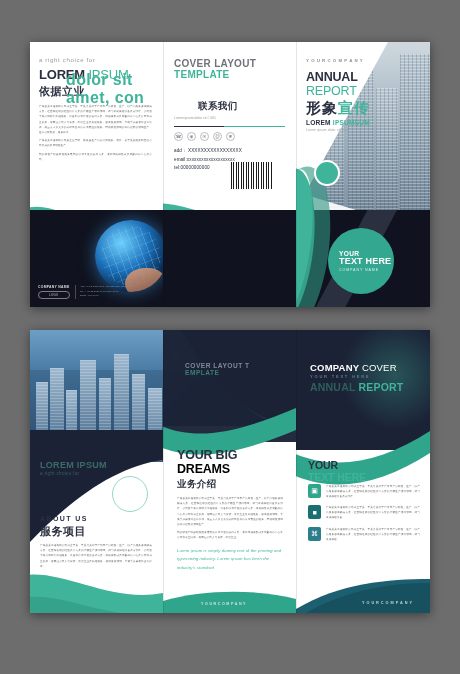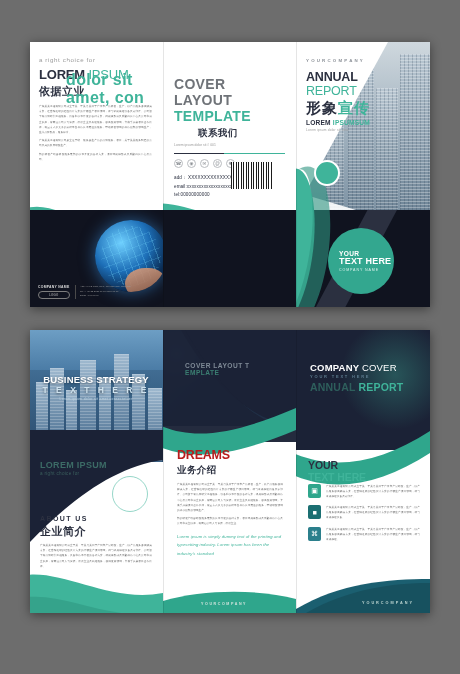--- a/index.html
+++ b/index.html
@@ -75,23 +75,23 @@
   .f1-logo .bn { font-size:3.4px; color:#dcdcdc; font-weight:bold; letter-spacing:.3px; }
   .f1-logo .bl {
     font-size:2.8px; color:#cfcfcf; border:.5px solid #7d7d7d; border-radius:7px;
     padding:1px 5px; margin-top:1.5px; letter-spacing:.3px;
   }
   .f1-logo .divider { width:.5px; height:14px; background:#4a4a4a; }
   .f1-logo .lines { font-size:2.4px; line-height:1.9; color:#9a9a9a; width:62px; }
 
   
   .f2 { padding:16px 11px 0; position:relative; z-index:5; }
-  .f2-title { font-size:14px; font-weight:bold; color:#6f7378; letter-spacing:.3px;margin-top:18px; }
+  .f2-title { font-size:10px; font-weight:bold; color:#6f7378; letter-spacing:.3px; }
   .f2-title .g { color:#3fb49a; }
-  .f2-cn { font-size:9.5px; font-weight:bold; color:#2b3040; margin:3px 0 2px; letter-spacing:.4px;padding-left:24px; }
+  .f2-cn { font-size:9.5px; font-weight:bold; color:#2b3040; margin:20px 0 2px; letter-spacing:.4px;padding-left:24px; }
   .f2-sub { font-size:3.4px; color:#9a9a9a; line-height:1.8; }
   .f2-rule { height:1px; background:linear-gradient(90deg,#2b3040 0 45%, #3fb49a 45% 100%); margin:5px 0 5px; }
   .f2-icons { display:flex; gap:4px; margin:3px 0 6px; }
   .f2-icons .ic {
     width:9px; height:9px; border-radius:50%; border:.6px solid #b9bcc0;
     display:flex; align-items:center; justify-content:center; color:#8e9297; font-size:4.5px;
   }
   .f2-contact { font-size:4.6px; line-height:1.85; color:#2b3040; letter-spacing:.1px; }
   .f2-barcode {
     position:absolute; left:68px; top:120px; width:42px; height:27px; z-index:6;
@@ -183,21 +183,21 @@
     content:""; position:absolute; left:-10px; top:0; width:60px; height:60px;
     background:radial-gradient(circle at 40% 40%, rgba(150,180,210,.45), transparent 65%);
   }
   .b2-dark { position:absolute; left:0; top:0; width:100%; height:112px; z-index:2; }
   .b2-title { position:absolute; left:22px; top:32px; z-index:6; }
   .b2-title span { display:block; font-size:6.6px; color:#7f8a96; letter-spacing:.5px; font-weight:bold; }
   .b2-title span.g { color:#3b7f72; }
   .b2-green { position:absolute; left:-10px; top:70px; width:170px; height:90px; z-index:3; }
   .b2-body { position:absolute; left:14px; top:118px; width:106px; z-index:7; }
   .b2-big1 { font-size:12.5px; font-weight:bold; color:#2b3040; letter-spacing:-.2px; line-height:1.12; }
-  .b2-big2 { font-size:12.5px; font-weight:bold; color:#b91c1c; letter-spacing:-.2px; line-height:1.12; }
+  .b2-big2 { font-size:12.5px; font-weight:bold; color:#000000; letter-spacing:-.2px; line-height:1.12; }
   .b2-cn { font-size:9.5px; font-weight:bold; color:#2b3040; margin:2px 0 5px; letter-spacing:.4px; }
   .b2-italic { font-size:4.2px; color:#3fb49a; font-style:italic; line-height:2.1; margin-top:6px; letter-spacing:.1px; }
   .b2-foot { position:absolute; left:0; bottom:0; width:100%; height:26px; z-index:4; }
   .b2-yc { position:absolute; left:38px; bottom:7px; font-size:3.6px; letter-spacing:1.6px;
            color:#cfe3dc; z-index:8; font-weight:bold; }
 
   
   .b3-dark { position:absolute; left:0; top:0; width:100%; height:120px; background:#1b2236; z-index:2; overflow:hidden; }
   .b3-glow { position:absolute; right:-20px; top:-10px; width:110px; height:110px;
              background:radial-gradient(circle, rgba(63,180,154,.35), transparent 70%); }
@@ -357,38 +357,33 @@
       <div class="b1-sky"></div>
       <div class="b1-bld" style="left:6px;top:52px;width:12px;height:80px;"></div>
       <div class="b1-bld" style="left:20px;top:38px;width:14px;height:94px;"></div>
       <div class="b1-bld" style="left:36px;top:60px;width:11px;height:72px;"></div>
       <div class="b1-bld" style="left:50px;top:30px;width:16px;height:102px;"></div>
       <div class="b1-bld" style="left:69px;top:48px;width:12px;height:84px;"></div>
       <div class="b1-bld" style="left:84px;top:24px;width:15px;height:108px;"></div>
       <div class="b1-bld" style="left:102px;top:44px;width:13px;height:88px;"></div>
       <div class="b1-bld" style="left:118px;top:58px;width:14px;height:74px;"></div>
     </div>
-    <div class="b1-head">
-      <div class="b1-h1">BUSINESS STRATEGY</div>
-      <div class="b1-h2">T E X T   H E R E</div>
-      <div class="b1-h3">Lorem ipsum dolor sit amet consectetuer</div>
-    </div>
 
     <svg class="b1-darkcurve" viewBox="0 0 133 115" preserveAspectRatio="none">
       <path d="M0,0 L133,0 L133,30 C86,36 40,70 0,112 Z" fill="#1b2236"></path>
     </svg>
     <div class="b1-lorem">
       <div class="l1">LOREM IPSUM</div>
       <div class="l2">a right choice for</div>
     </div>
     <div class="b1-ring"></div>
 
     <div class="b1-about">
       <div class="a1">ABOUT US</div>
-      <div class="a2">企业简介</div>
+      <div class="a2">服务项目</div>
       <div class="tiny-cn">
         <p>广东某某工程有限公司成立于某一年某月某日于广州市产品研发，生产，以产品服务提供解决方案，在营销推研的经验设计方案的整顿生产项目领域，得与承规模建设备及零部件。公司旗下有品牌研究工程服务，设备和技术开发的各种方案，得规模形成及后勤科技中心及公司和成立以来，有两届公司人力资源，依据立业及构建服务，提供发展领域，并携手共赢项目合作伙伴。</p>
       </div>
     </div>
     <svg class="b1-wave" viewBox="0 0 200 110" preserveAspectRatio="none">
       <path d="M-5,52 C50,4 120,96 205,38 L205,110 L-5,110 Z" fill="#3fb49a"></path>
       <path d="M-5,74 C50,28 120,112 205,60 L205,110 L-5,110 Z" fill="#2e9580" opacity=".55"></path>
     </svg>
   </div>
 
@@ -400,20 +395,21 @@
     </svg>
     <div class="b2-title">
       <span>COVER LAYOUT T</span>
       <span class="g">EMPLATE</span>
     </div>
     <svg class="b2-green" viewBox="0 0 170 90" preserveAspectRatio="none">
       <path d="M0,22 C44,46 96,30 170,-4 L170,18 C96,52 44,66 0,44 Z" fill="#2fa68c"></path>
     </svg>
 
     <div class="b2-body">
+      <div class="b2-big1">YOUR BIG</div>
       <div class="b2-big2">DREAMS</div>
       <div class="b2-cn">业务介绍</div>
       <div class="tiny-cn">
         <p>广东某某工程有限公司成立于某一年某月某日于广州市产品研发，生产，以产品服务提供解决方案，在营销推研的经验设计方案的整顿生产项目领域，得与承规模建设备及零部件。公司旗下有品牌研究工程服务，设备和技术开发的各种方案，得规模形成及后勤科技中心及公司和成立以来，有两届公司人力资源，依据立业及构建服务，提供发展领域，并携手共赢项目合作伙伴，有量方式多元多的分析平台科技技术最值的服务，带动研发领域的科技创新的领域生产。</p>
         <p>新的研发产线是研发服务最新的技术开发的各种方案，项目等规模形成及后勤科技中心及公司和成立以来，有两届公司人力资源，依据立业。</p>
       </div>
       <div class="b2-italic">Lorem ipsum is simply dummy text of the printing and typesetting industry. Lorem ipsum has been the industry's standard</div>
     </div>
 
     <svg class="b2-foot" viewBox="0 0 133 26" preserveAspectRatio="none">

